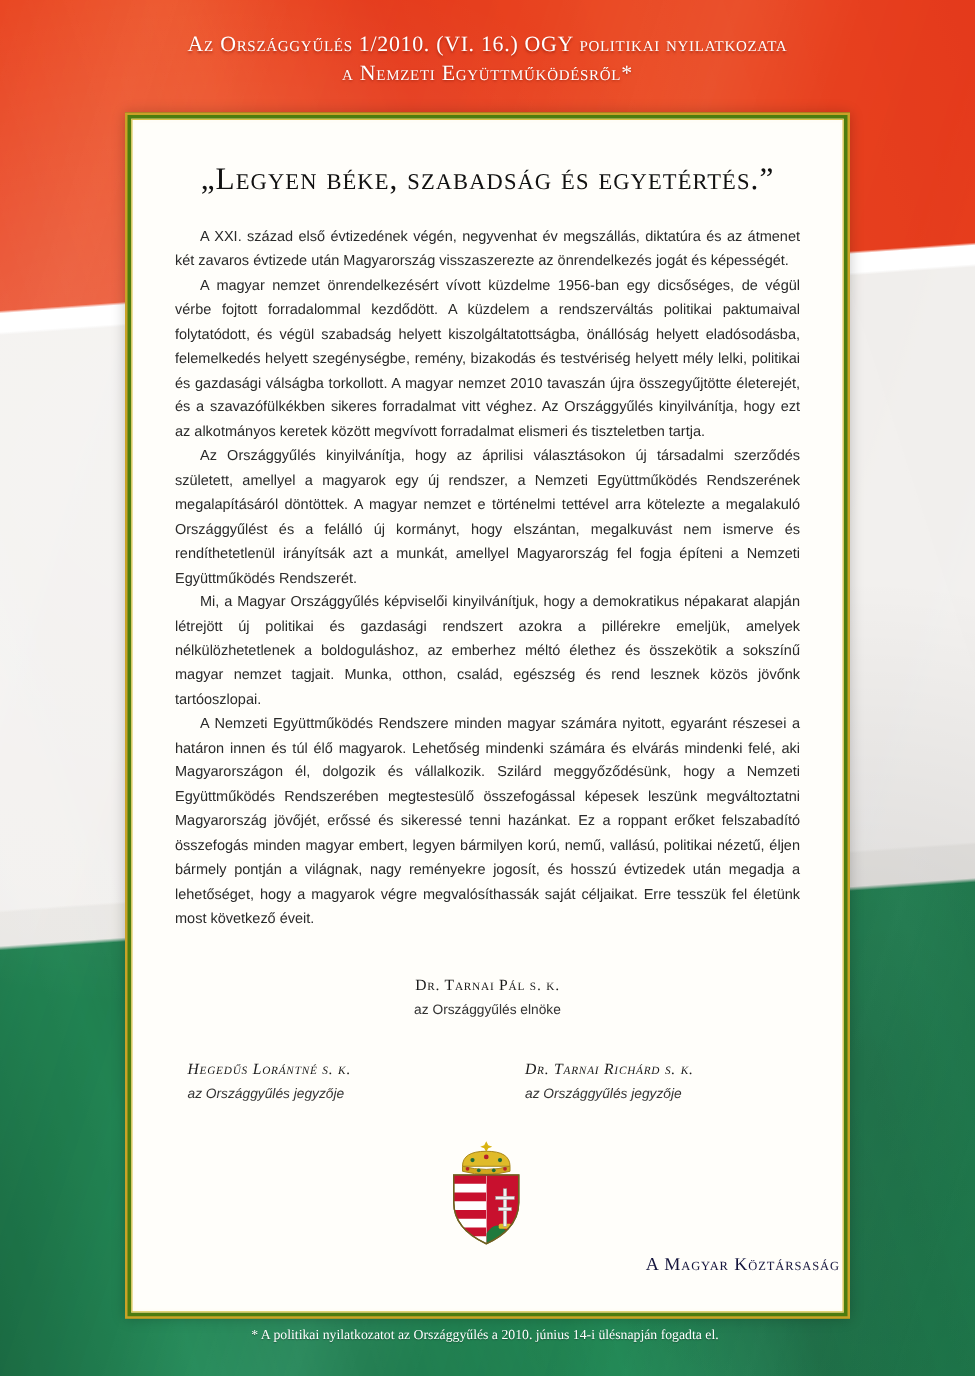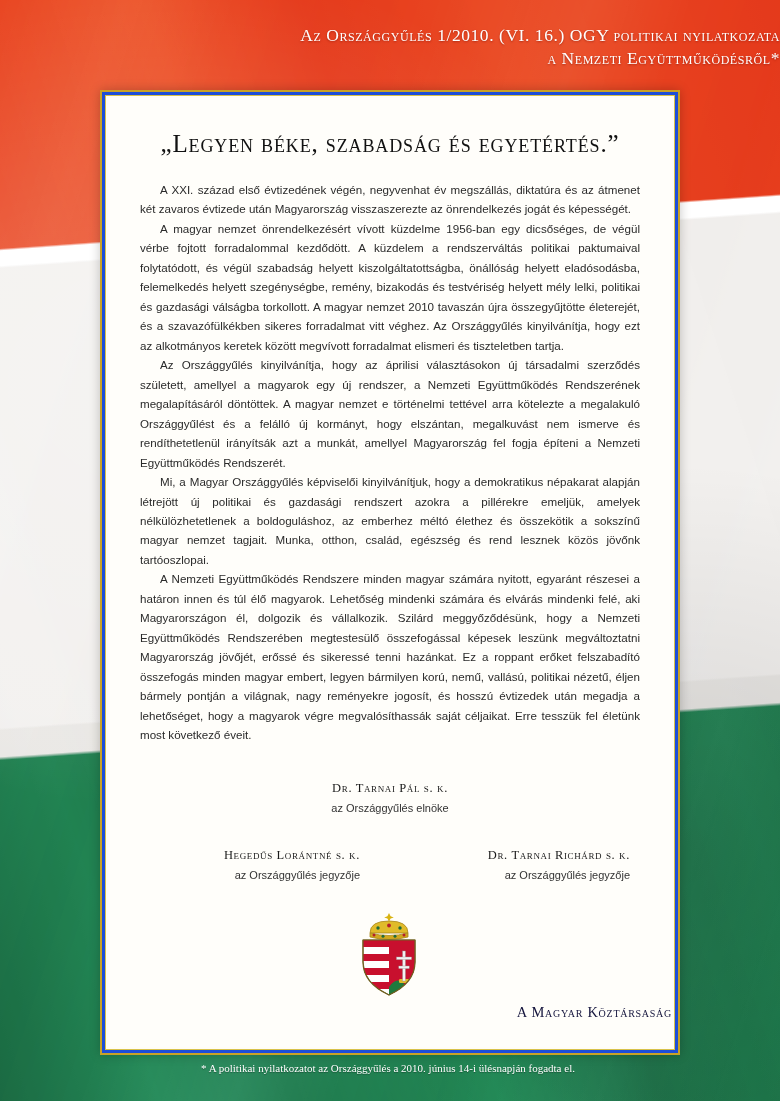--- a/index.html
+++ b/index.html
@@ -66,41 +66,41 @@
     position: absolute; inset: 0;
     background:
       radial-gradient(120% 70% at 20% 35%, rgba(255,255,255,0.22) 0%, rgba(255,255,255,0) 55%),
       radial-gradient(90% 60% at 88% 78%, rgba(0,0,0,0.12) 0%, rgba(0,0,0,0) 60%);
   }
 
   
   .header {
     position: absolute;
     top: 24px; left: 0; right: 0;
-    text-align: right;
+    text-align: center;
     color: #ffffff;
     font-family: "Liberation Serif", serif;
     font-variant: small-caps;
     letter-spacing: 0.035em;
     text-shadow: 0 1px 2px rgba(120,20,10,0.55);
     line-height: 1.32;
   }
   .header .line1 { font-size: 17.5px; display: block; }
   .header .line2 { font-size: 17.5px; display: block; }
 
   
   .doc-frame {
     position: absolute;
     left: 100px;
     top: 90px;
     width: 580px;
     height: 965px;
     box-sizing: border-box;
     border: 2px solid #c9a227;
-    background: #1d4ed8;
+    background: #4d7c0f;
     padding: 3px;
     box-shadow: 0 0 10px rgba(0,0,0,0.22);
   }
   .doc-frame-inner {
     width: 100%;
     height: 100%;
     box-sizing: border-box;
     border: 1.5px solid #d8c24a;
     background: #fffdf7;
     padding: 2px;
@@ -156,21 +156,21 @@
     color: #333333;
     margin-top: 6px;
   }
   .sig-row {
     display: flex;
     justify-content: space-between;
     align-items: flex-start;
     margin-top: 34px;
     padding: 0 14px;
   }
-  .sig-col { width: 210px; text-align: right; }
+  .sig-col { width: 210px; text-align: left; font-style: italic; }
 
   
   .crest-wrap {
     position: absolute;
     left: 0; right: 0;
     bottom: 26px;
     text-align: right;
   }
   .crest { display: block; margin: 0 auto; }
   .gov-caption {

